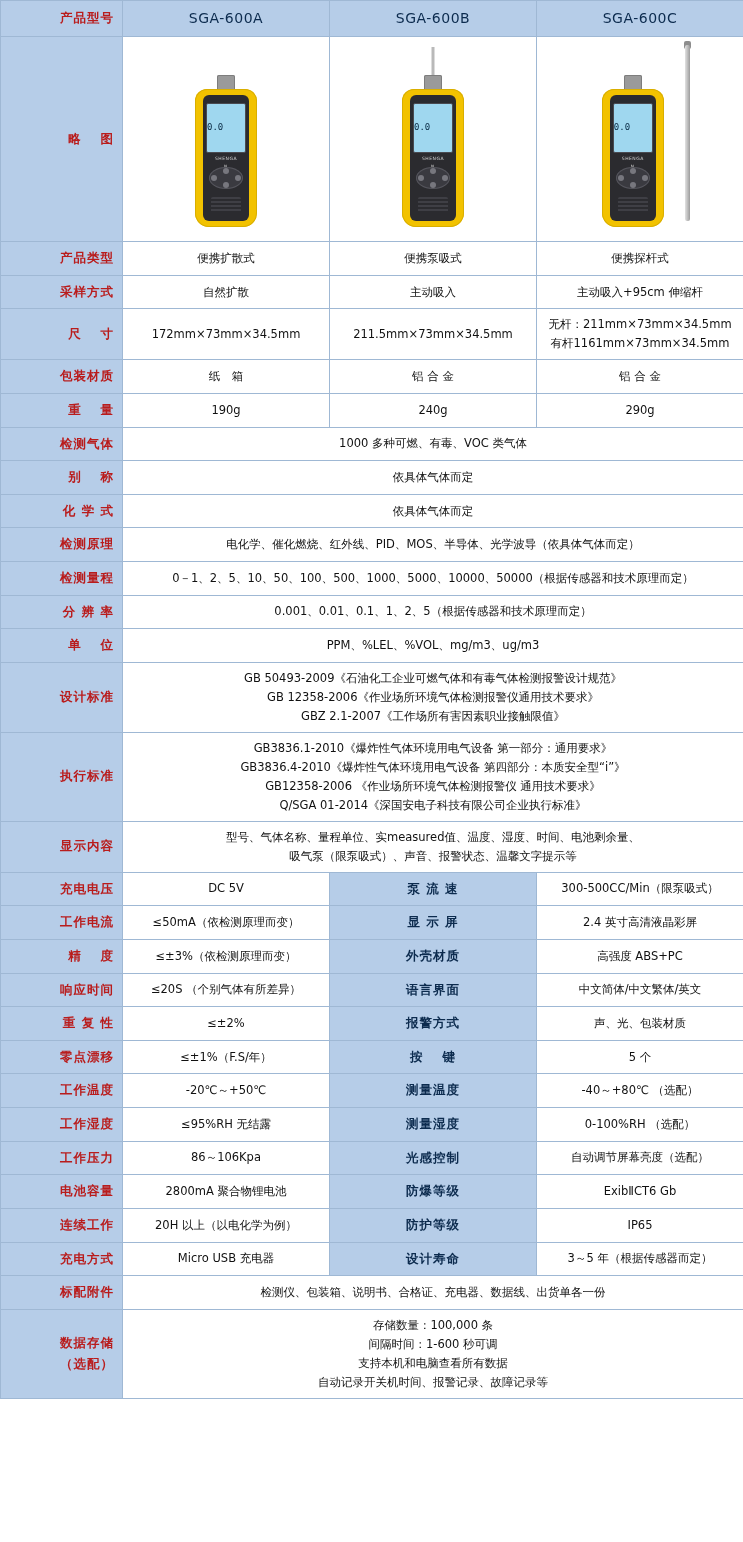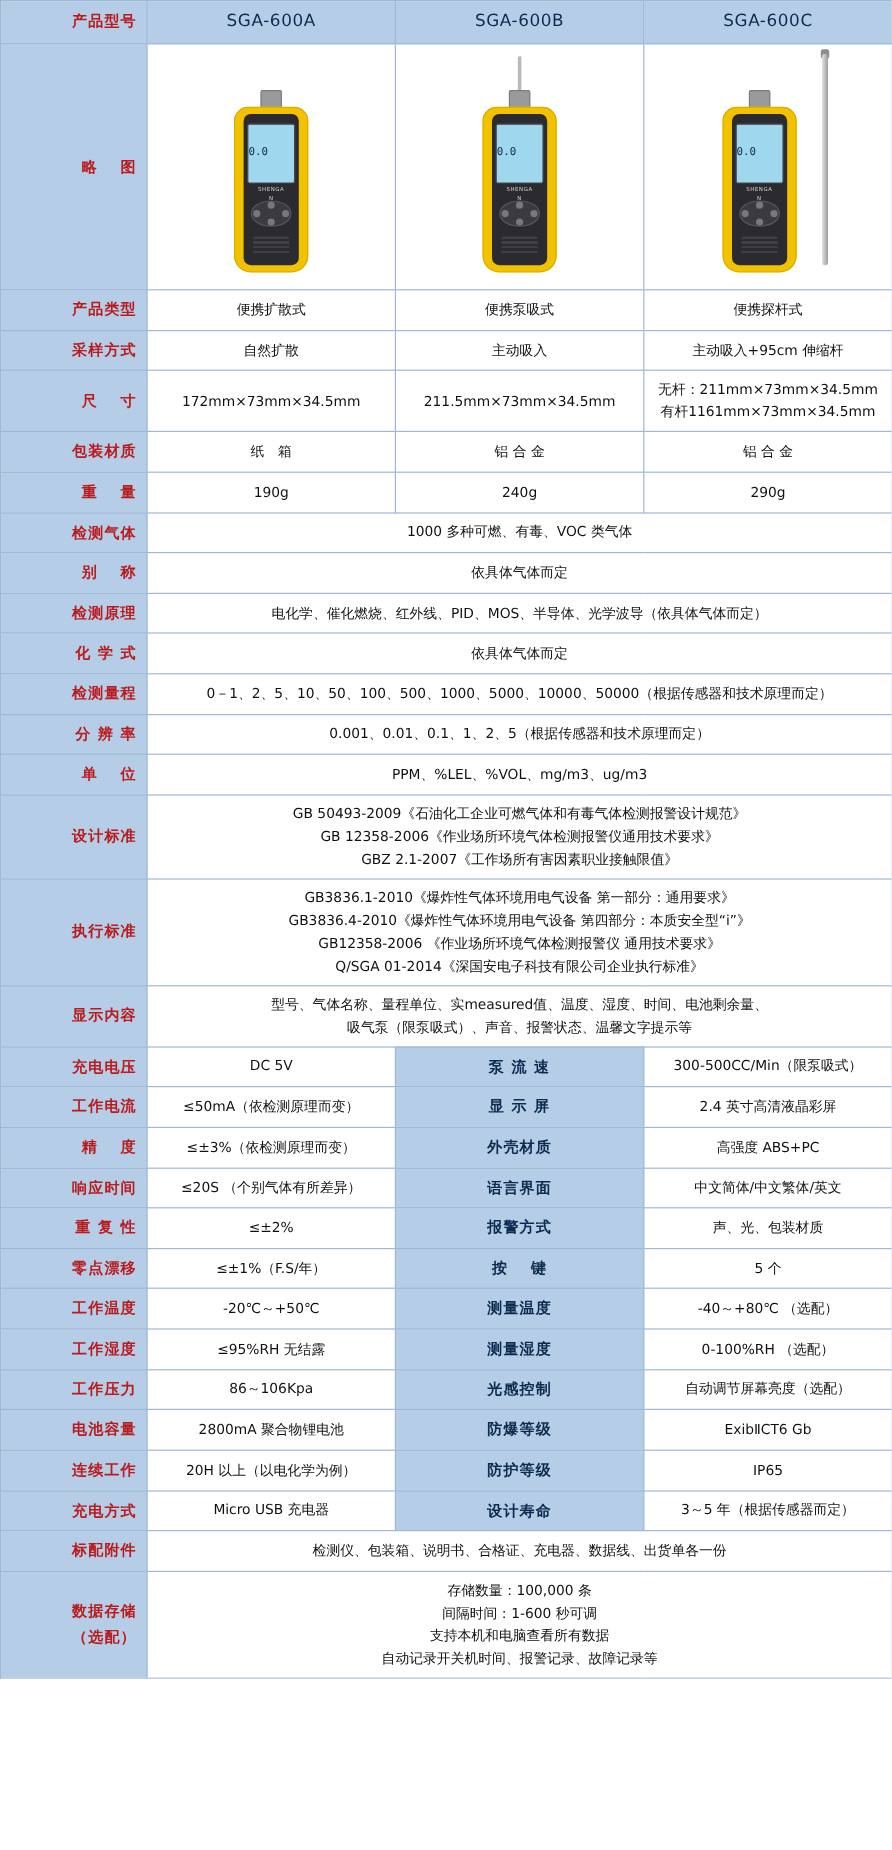--- a/index.html
+++ b/index.html
@@ -315,26 +315,26 @@
 
       <tr>
         <td class="lbl">检测气体</td>
         <td class="val" colspan="3">1000 多种可燃、有毒、VOC 类气体</td>
       </tr>
       <tr>
         <td class="lbl">别　 称</td>
         <td class="val" colspan="3">依具体气体而定</td>
       </tr>
       <tr>
+        <td class="lbl">化 学 式</td>
+        <td class="val" colspan="3">依具体气体而定</td>
+      </tr>
+      <tr>
         <td class="lbl">检测原理</td>
         <td class="val" colspan="3">电化学、催化燃烧、红外线、PID、MOS、半导体、光学波导（依具体气体而定）</td>
-      </tr>
-      <tr>
-        <td class="lbl">化 学 式</td>
-        <td class="val" colspan="3">依具体气体而定</td>
       </tr>
       <tr>
         <td class="lbl">检测量程</td>
         <td class="val" colspan="3">0－1、2、5、10、50、100、500、1000、5000、10000、50000（根据传感器和技术原理而定）</td>
       </tr>
       <tr>
         <td class="lbl">分 辨 率</td>
         <td class="val" colspan="3">0.001、0.01、0.1、1、2、5（根据传感器和技术原理而定）</td>
       </tr>
       <tr>

